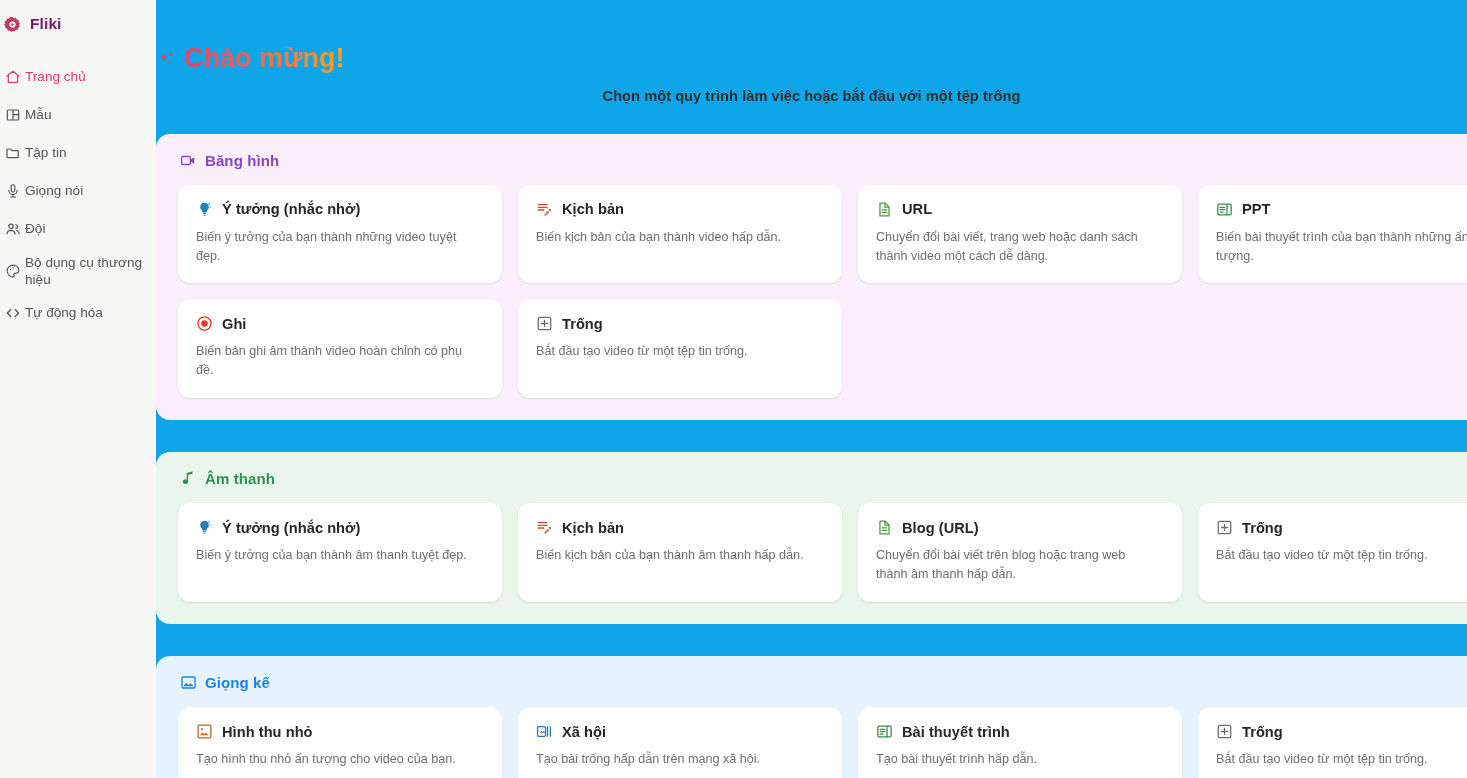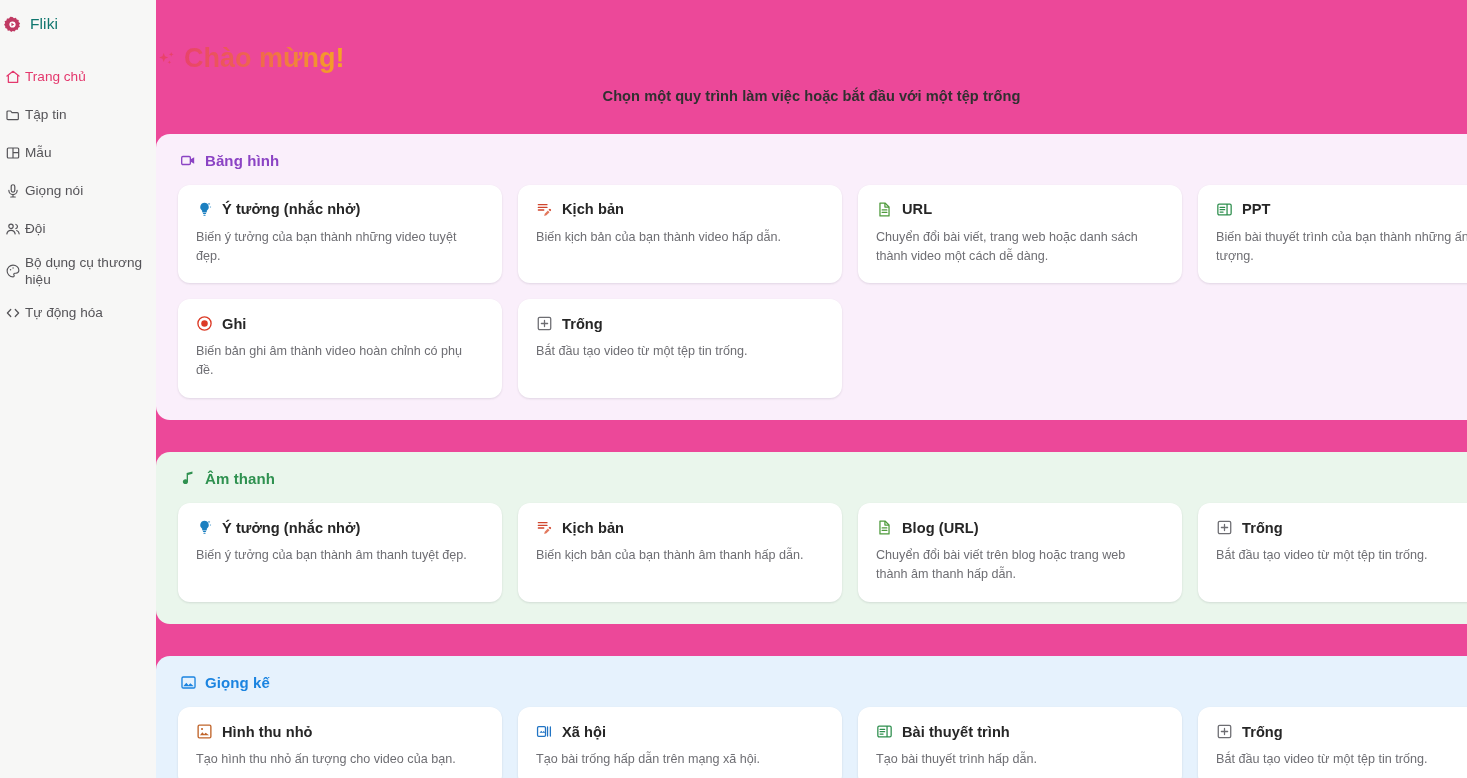--- a/index.html
+++ b/index.html
@@ -27,22 +27,22 @@
     display: flex;
     align-items: center;
     gap: 9px;
     padding: 0 10px 0 4px;
     height: 24px;
     margin-bottom: 22px;
   }
   .brand-icon { width: 17px; height: 17px; display: block; flex: 0 0 17px; }
   .brand-name {
     font-size: 15.5px;
-    font-weight: 400;
-    color: #0f766e;
+    font-weight: 700;
+    color: #701a75;
     letter-spacing: .1px;
   }
   .nav { display: flex; flex-direction: column; }
   .nav-item {
     display: flex;
     align-items: center;
     gap: 4px;
     height: 38px;
     padding: 0 8px 0 4px;
     cursor: pointer;
@@ -58,21 +58,21 @@
   }
   .nav-ico svg { display: block; }
   .nav-label { line-height: 1.28; }
 
   
   .main {
     flex: 1 1 auto;
     height: 778px;
     overflow: hidden;
     padding: 44px 0 0 0;
-    background: #ec4899;
+    background: #0ea5e9;
     position: relative;
   }
   .hero { padding: 0 0 0 0; }
   .hero-title {
     display: flex;
     align-items: center;
     gap: 6px;
     font-size: 27px;
     font-weight: 700;
     line-height: 1.1;
@@ -177,35 +177,35 @@
           <svg viewBox="0 0 24 24" width="16" height="16" fill="none" stroke="#e4386d" stroke-width="1.9" stroke-linecap="round" stroke-linejoin="round">
             <path d="M3 10.5L12 3.5l9 7"></path>
               <path d="M5 10v10h14V10"></path>
           </svg>
         </span>
         <span class="nav-label">Trang chủ</span>
       </div>
 
       <div class="nav-item">
         <span class="nav-ico">
-          <svg viewBox="0 0 24 24" width="16" height="16" fill="none" stroke="#555458" stroke-width="1.8" stroke-linecap="round" stroke-linejoin="round">
-            <path d="M3 7.5a1.5 1.5 0 0 1 1.5-1.5h4l2 2.5h8A1.5 1.5 0 0 1 20 10v7.5A1.5 1.5 0 0 1 18.5 19h-14A1.5 1.5 0 0 1 3 17.5z"></path>
-          </svg>
-        </span>
-        <span class="nav-label">Tập tin</span>
-      </div>
-
-      <div class="nav-item">
-        <span class="nav-ico">
           <svg viewBox="0 0 24 24" width="16" height="16" fill="none" stroke="#555458" stroke-width="1.8" stroke-linejoin="round">
             <rect x="3.5" y="4.5" width="17" height="15" rx="1.6"></rect>
             <path d="M12 4.5v15M12 11.5h8.5"></path>
           </svg>
         </span>
         <span class="nav-label">Mẫu</span>
+      </div>
+
+      <div class="nav-item">
+        <span class="nav-ico">
+          <svg viewBox="0 0 24 24" width="16" height="16" fill="none" stroke="#555458" stroke-width="1.8" stroke-linecap="round" stroke-linejoin="round">
+            <path d="M3 7.5a1.5 1.5 0 0 1 1.5-1.5h4l2 2.5h8A1.5 1.5 0 0 1 20 10v7.5A1.5 1.5 0 0 1 18.5 19h-14A1.5 1.5 0 0 1 3 17.5z"></path>
+          </svg>
+        </span>
+        <span class="nav-label">Tập tin</span>
       </div>
 
       <div class="nav-item">
         <span class="nav-ico">
           <svg viewBox="0 0 24 24" width="16" height="16" fill="none" stroke="#555458" stroke-width="1.8" stroke-linecap="round" stroke-linejoin="round">
             <rect x="9.3" y="2.6" width="5.4" height="11" rx="2.7"></rect>
             <path d="M5.8 11.2a6.2 6.2 0 0 0 12.4 0M12 17.4V21M8.6 21h6.8"></path>
           </svg>
         </span>
         <span class="nav-label">Giọng nói</span>

